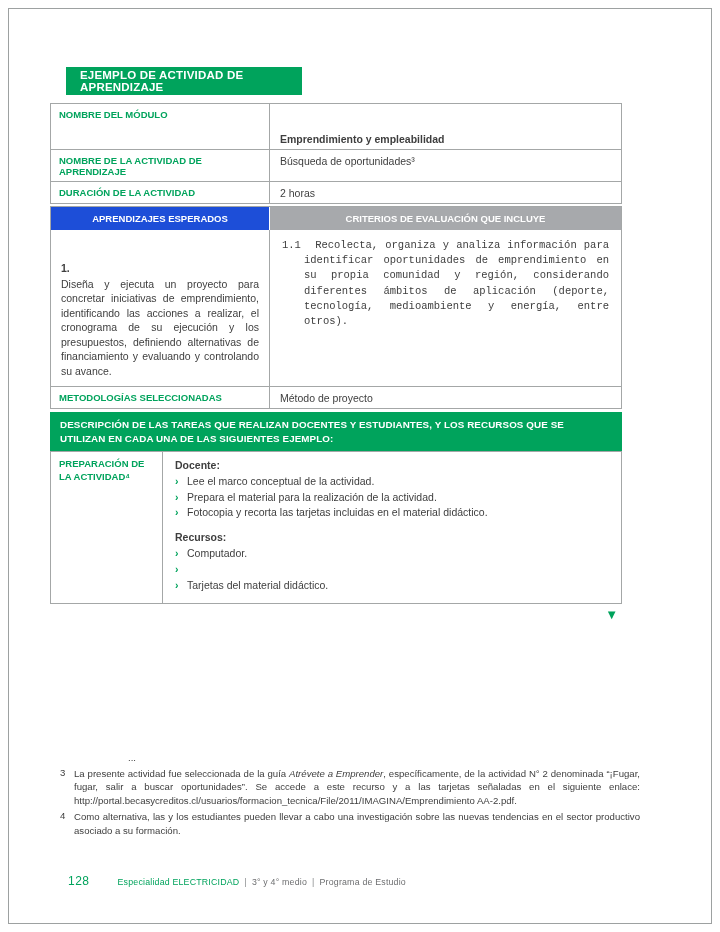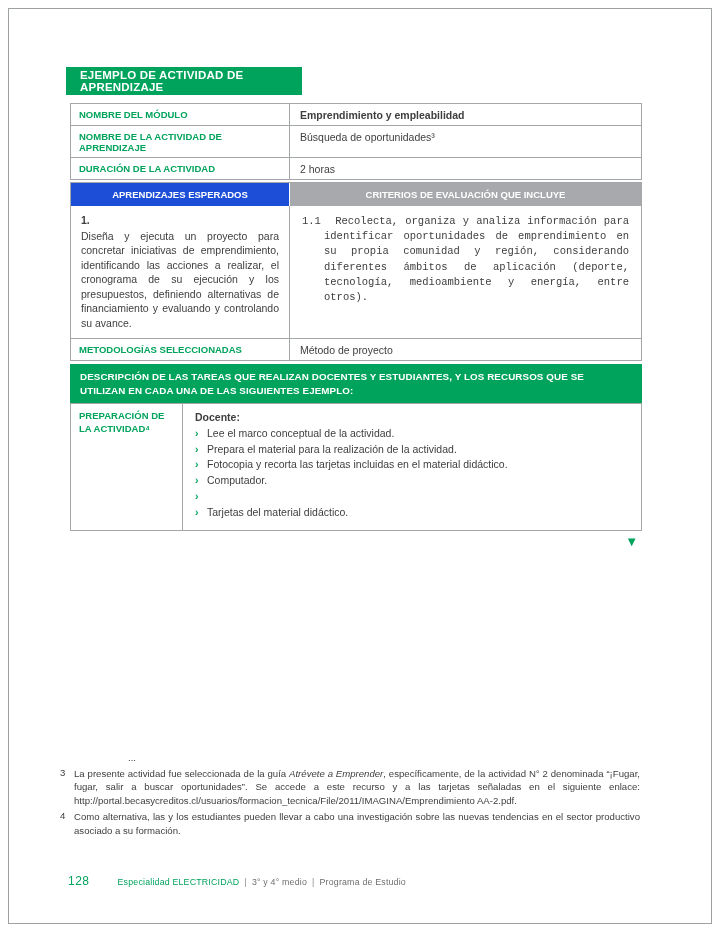--- a/index.html
+++ b/index.html
@@ -9,30 +9,30 @@
   .page-border { position:absolute; inset:8px; border:1px solid #9da1a1; pointer-events:none; }
 
   
   .title-box {
     position:absolute; left:66px; top:67px; width:236px; height:28px;
     background:#00a35c; color:#fff; font-weight:bold; font-size:11.5px;
     display:flex; align-items:center; padding-left:14px; letter-spacing:.2px;
   }
 
   
-  .tbl { position:absolute; left:70px; top:103px; width:572px; font-size:10.5px; }
+  .tbl { position:absolute; left:50px; top:103px; width:572px; font-size:10.5px; }
   .blockA, .blockB, .blockC-prep { border:1px solid #a4a7a7; }
   .row { display:flex; border-bottom:1px solid #a4a7a7; background:#fff; }
   .row:last-child { border-bottom:none; }
   .cell-label {
     width:219px; min-width:219px; border-right:1px solid #a4a7a7;
     color:#00a35c; font-weight:bold; font-size:9.5px; padding:5px 8px 4px 8px;
   }
   .cell-value { flex:1; padding:5px 10px 4px 10px; }
-  .bold { font-weight:bold; }
+  .bold { font-weight:bold;margin-top:24px; }
   .gap2 { height:2px; } .gap3 { height:3px; }
 
   .hdr-row { display:flex; }
   .hdr-left {
     width:219px; min-width:219px; background:#1d4ed8; color:#fff; font-weight:bold;
     font-size:9.5px; text-align:center; padding:6px 4px; border-right:1px solid #fff;
   }
   .hdr-right {
     flex:1; background:#a7a9ac; color:#fff; font-weight:bold;
     font-size:9.5px; text-align:center; padding:6px 4px;
@@ -146,20 +146,21 @@
               </li>
             <li>
                 <span class="bullet">›</span>
                 <span>Prepara el material para la realización de la actividad.</span>
               </li>
             <li>
                 <span class="bullet">›</span>
                 <span>Fotocopia y recorta las tarjetas incluidas en el material didáctico.</span>
               </li>
           </ul>
+          <div class="prep-heading" style="margin-top:10px;">Recursos:</div>
           <ul class="items">
             <li>
                 <span class="bullet">›</span>
                 <span>Computador.</span>
               </li>
             <li>
                 <span class="bullet">›</span>
               </li>
             <li>
                 <span class="bullet">›</span>

